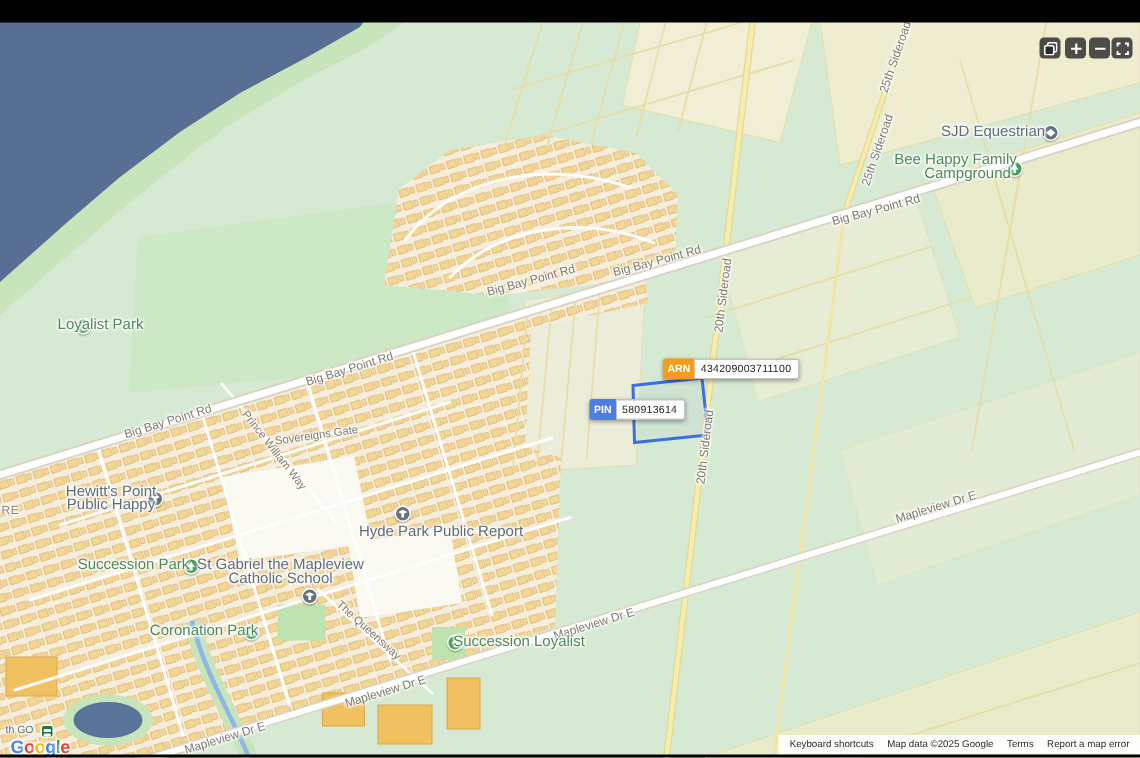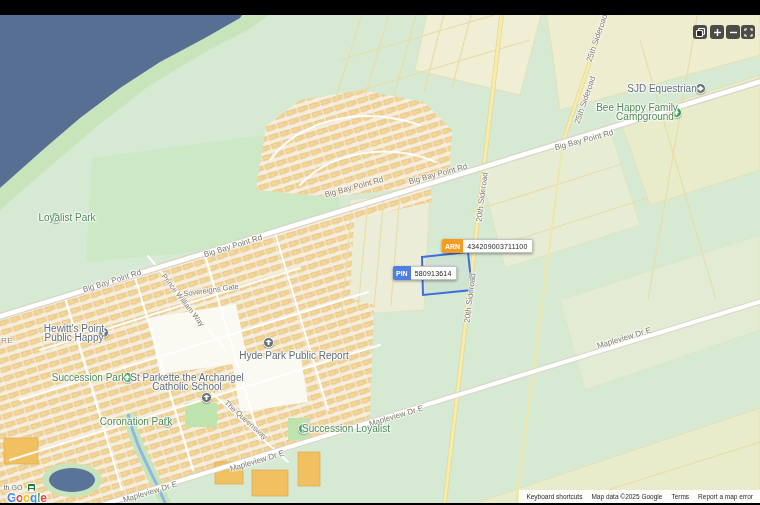--- a/index.html
+++ b/index.html
@@ -225,21 +225,21 @@
   <div class="go-icon" style="left:27px;top:483px;">
       <i></i>
       <i></i>
     </div>
 
   <div class="poi-text poi-park halo" style="left:45px;top:217px;transform:translate(-50%,-50%);padding-left:44px;">Loyalist Park</div>
   <div class="poi-text poi-school halo" style="left:74px;top:328px;transform:translate(-50%,-50%);">Hewitt's Point</div>
   <div class="poi-text poi-school halo" style="left:74px;top:337px;transform:translate(-50%,-50%);">Public Happy</div>
   <div class="poi-text poi-park halo" style="left:89px;top:377px;transform:translate(-50%,-50%);">Succession Park</div>
   <div class="poi-text poi-school halo" style="left:294px;top:355px;transform:translate(-50%,-50%);">Hyde Park Public Report</div>
-  <div class="poi-text poi-school halo" style="left:187px;top:377px;transform:translate(-50%,-50%);">St Parkette the Archangel</div>
+  <div class="poi-text poi-school halo" style="left:187px;top:377px;transform:translate(-50%,-50%);">St Gabriel the Mapleview</div>
   <div class="poi-text poi-school halo" style="left:187px;top:386px;transform:translate(-50%,-50%);">Catholic School</div>
   <div class="poi-text poi-park halo" style="left:136px;top:421px;transform:translate(-50%,-50%);">Coronation Park</div>
   <div class="poi-text poi-park halo" style="left:346px;top:428px;transform:translate(-50%,-50%);">Succession Loyalist</div>
   <div class="poi-text poi-school halo" style="left:662px;top:88px;transform:translate(-50%,-50%);">SJD Equestrian</div>
   <div class="poi-text poi-park halo" style="left:637px;top:107px;transform:translate(-50%,-50%);">Bee Happy Family</div>
   <div class="poi-text poi-park halo" style="left:637px;top:116px;transform:translate(-50%,-50%);padding-left:16px;">Campground</div>
   <div class="station halo" style="left:13px;top:487px;transform:translate(-50%,-50%);">th GO</div>
 
   <div class="badge" style="left:442px;top:239px;">
     <span class="chip chip-arn">ARN</span>

